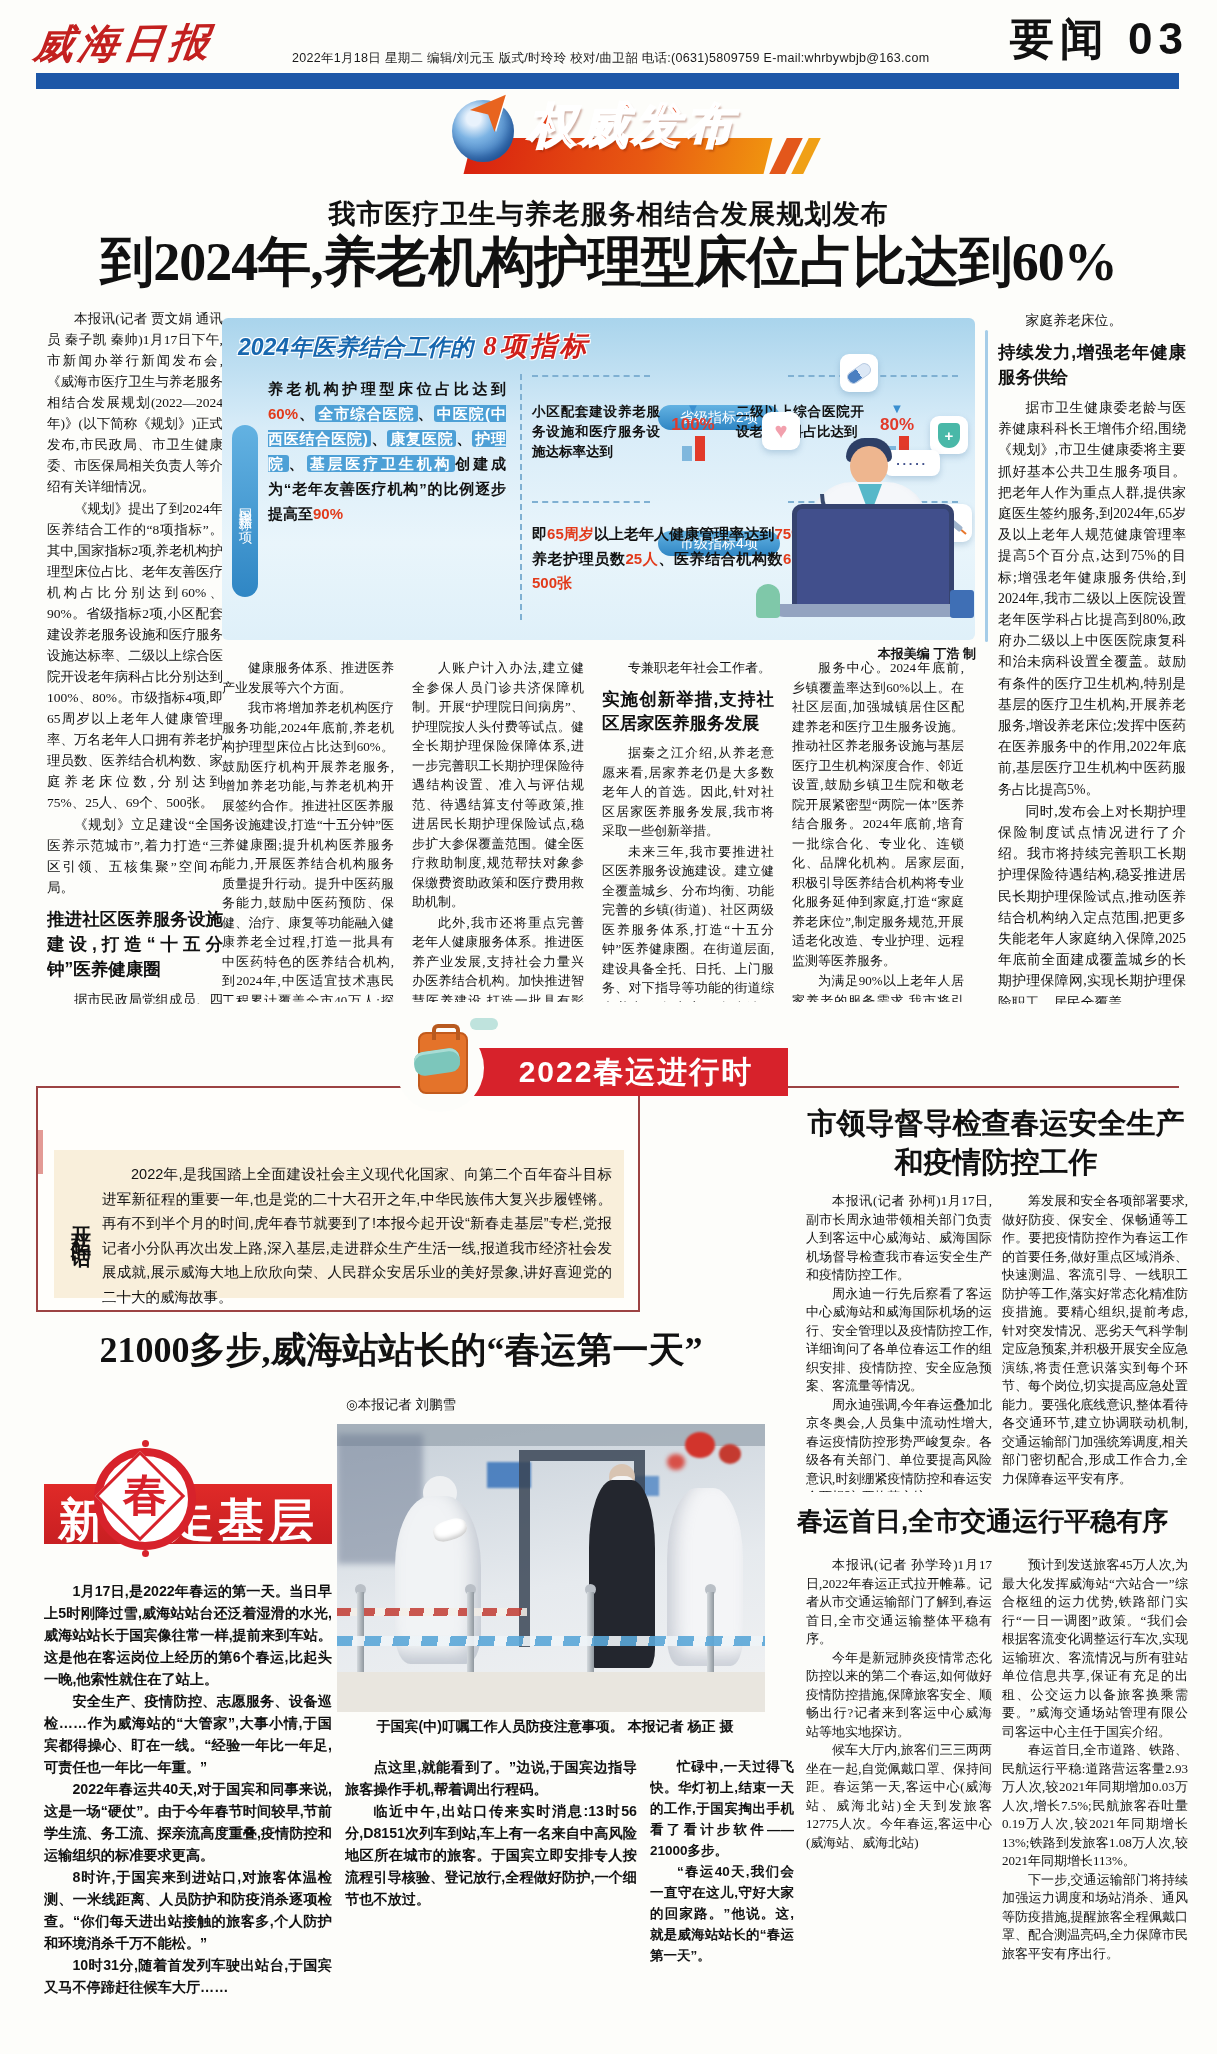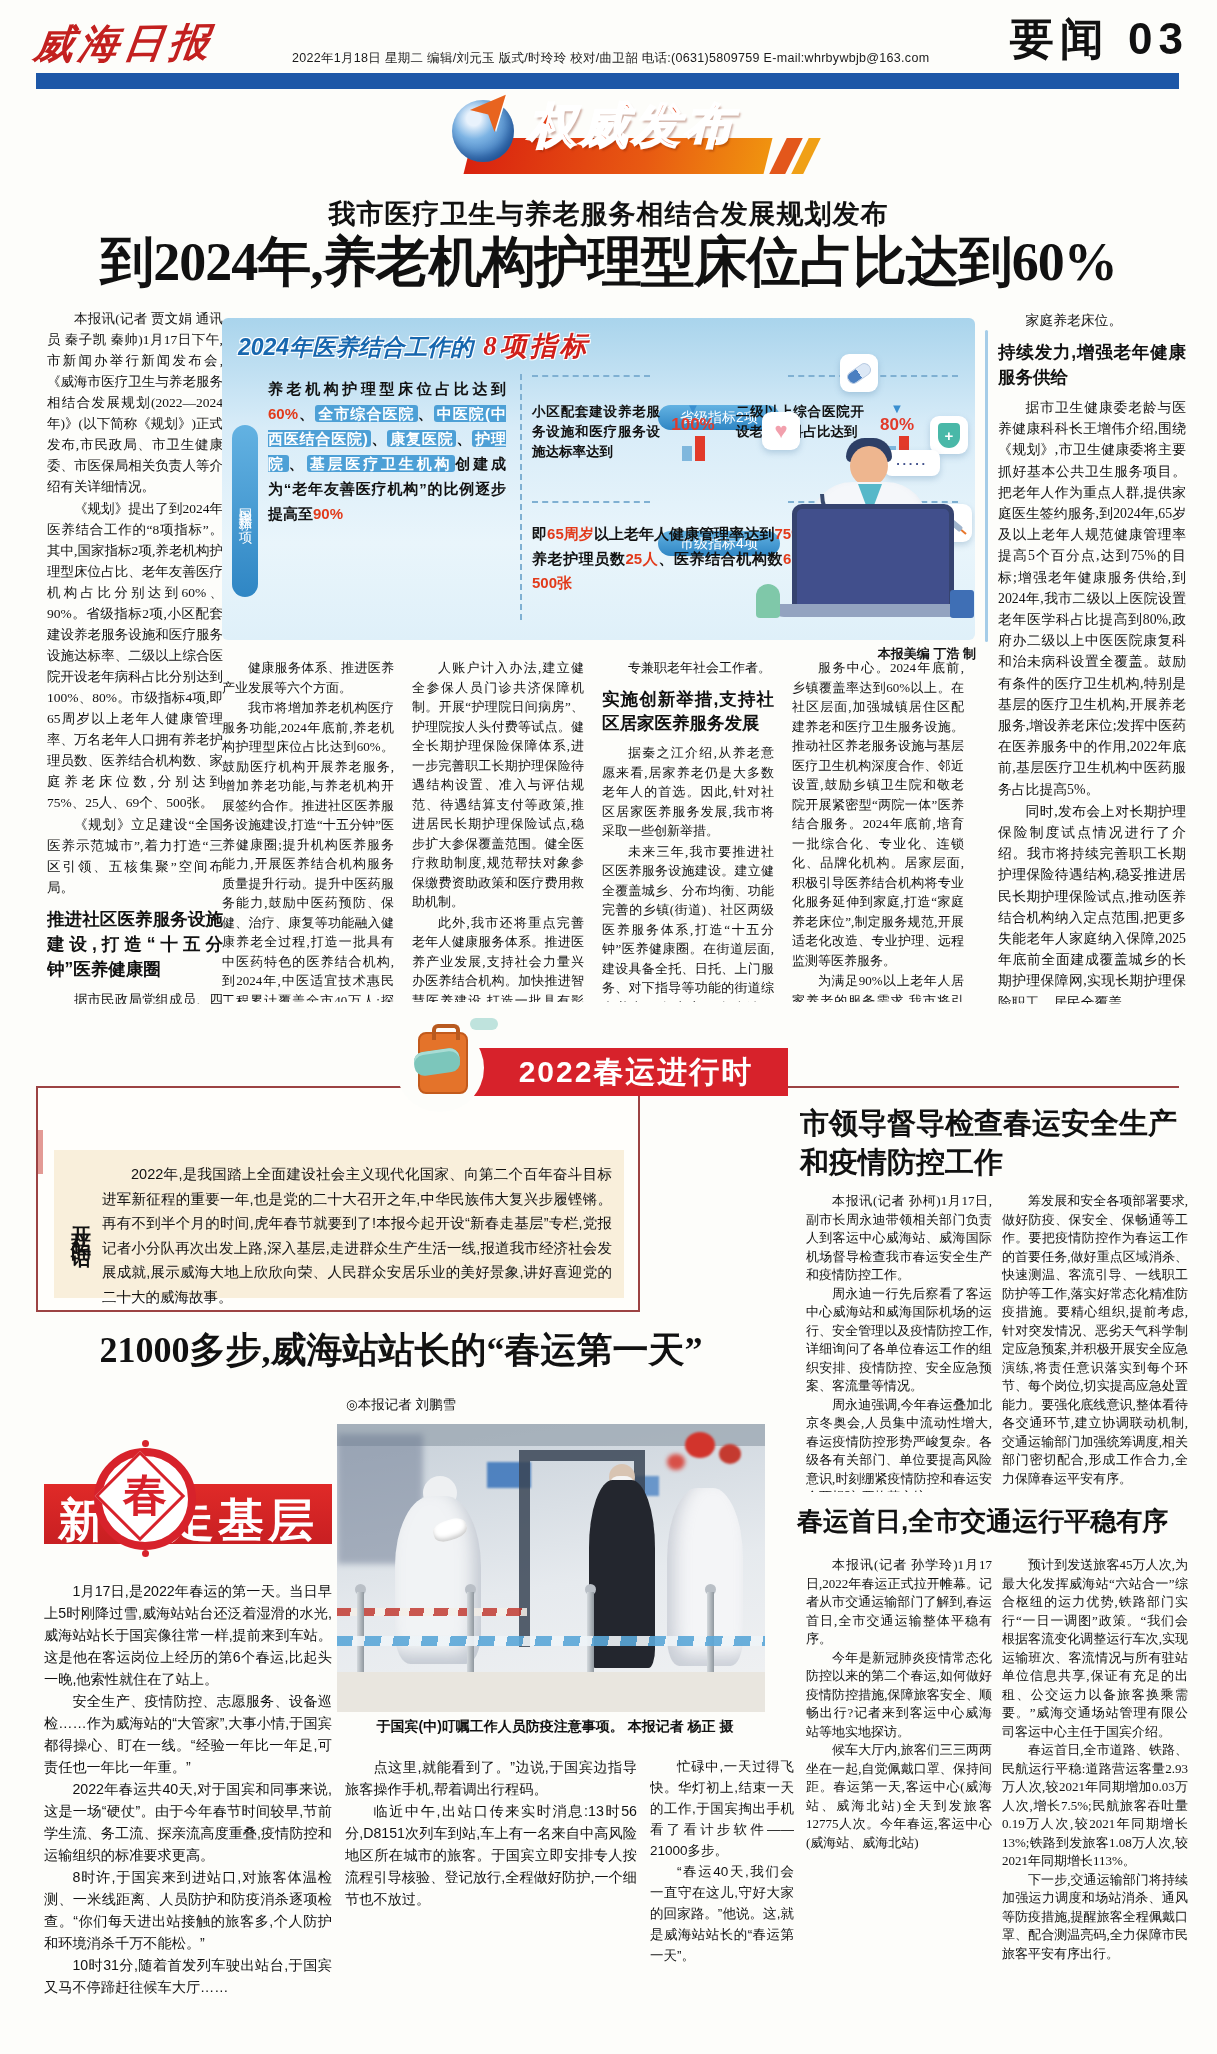--- a/index.html
+++ b/index.html
@@ -164,27 +164,27 @@
            filter:blur(.6px);box-shadow:inset 8px -10px 16px rgba(150,160,175,.45);}
   .ph-pole{width:7px;height:92px;background:linear-gradient(90deg,#d5dade,#8f979e);top:168px;}
   .ph-ball{width:11px;height:11px;border-radius:50%;background:#b9bfc6;top:160px;}
   .ph-beltb{left:0;top:212px;width:428px;height:10px;opacity:.9;
             background:repeating-linear-gradient(100deg,#5aa7d8 0 16px,#eef4f8 16px 28px);}
   .ph-beltr{left:0;top:184px;width:190px;height:8px;opacity:.85;
             background:repeating-linear-gradient(100deg,#c23b32 0 14px,#f4efe8 14px 24px);}
   .ph-floor{left:0;top:248px;width:428px;height:40px;background:#e9e6df;}
   .photo-caption{left:345px;top:1718px;width:420px;font-weight:bold;font-size:14px;text-align:center;}
   
-  .feat-col{font-size:14.2px;line-height:22px;font-weight:400;text-align:justify;overflow:hidden;}
+  .feat-col{font-size:14.2px;line-height:22px;font-weight:700;text-align:justify;overflow:hidden;}
   .feat-c1{left:44px;top:1580px;width:288px;height:472px;}
   .feat-c2{left:345px;top:1756px;width:292px;height:296px;}
   .feat-c3{left:650px;top:1756px;width:144px;height:296px;font-size:13.5px;line-height:21px;}
   
   .news-title{font-weight:900;line-height:1.33;}
-  .n1-title{left:800px;top:1104px;width:392px;font-size:29px;}
+  .n1-title{left:800px;top:1104px;width:392px;font-size:29px;text-align:center;}
   .n2-title{left:797px;top:1504px;width:396px;font-size:26px;}
   .news-col{font-family:"Liberation Serif",serif;font-size:13px;line-height:18.5px;text-align:justify;overflow:hidden;}
   .n1-a{left:806px;top:1192px;width:186px;height:300px;}
   .n1-b{left:1002px;top:1192px;width:186px;height:300px;}
   .n2-a{left:806px;top:1556px;width:186px;height:492px;}
   .n2-b{left:1002px;top:1556px;width:186px;height:492px;}
 </style>
 </head>
 <body>
 

